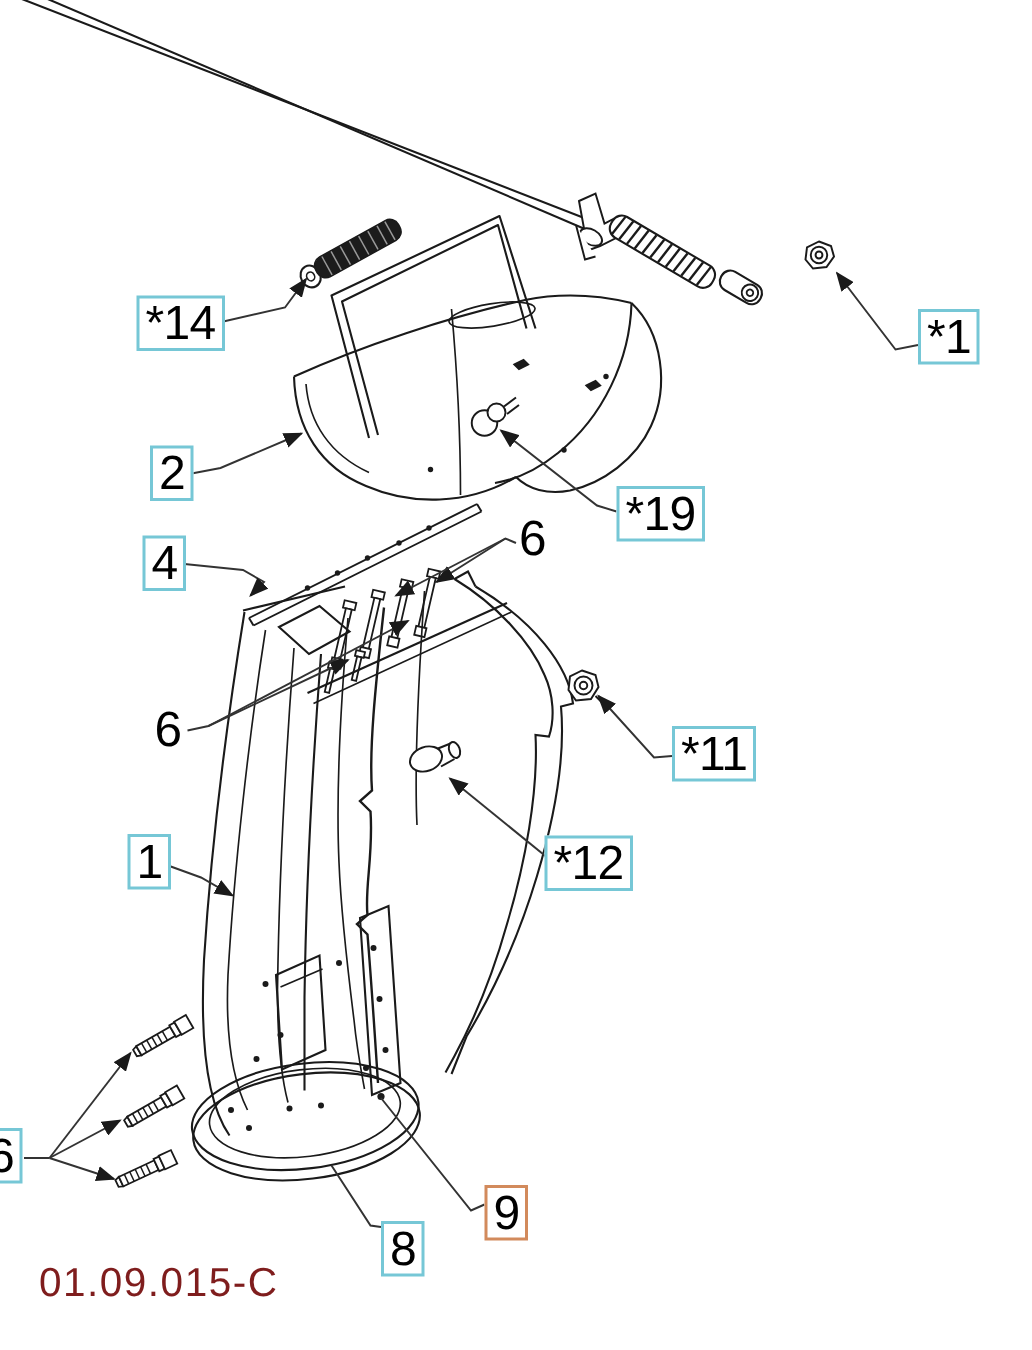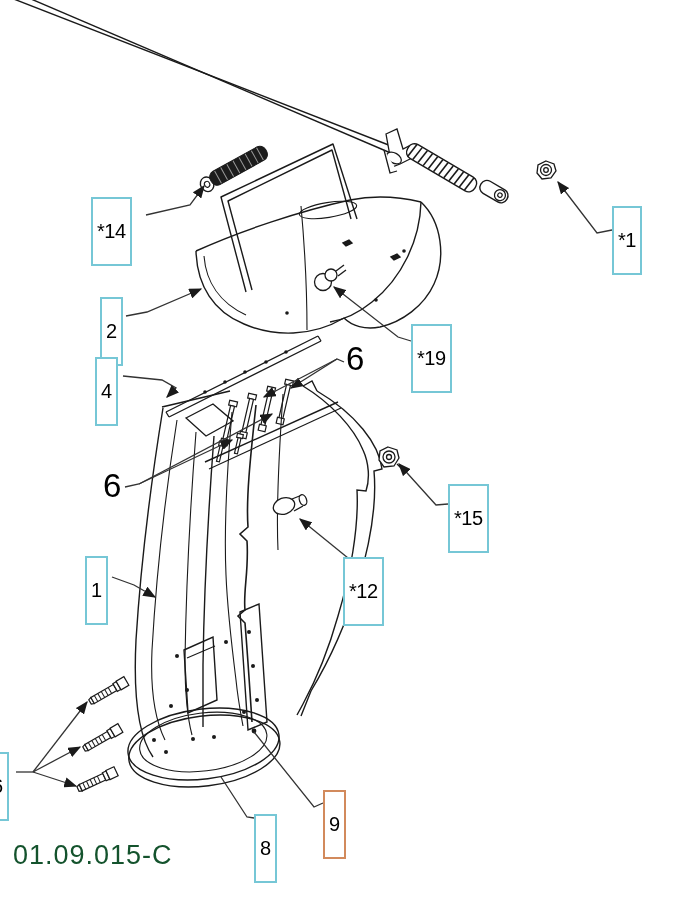--- a/index.html
+++ b/index.html
@@ -1,41 +1,41 @@
 <!DOCTYPE html>
 <html><head>
 <meta charset="utf-8">
 <style>
   html,body{margin:0;padding:0;background:#ffffff;}
   body{width:688px;height:900px;overflow:hidden;position:relative;
        font-family:"Liberation Sans",sans-serif;}
   #stage{position:absolute;left:0;top:0;width:688px;height:900px;}
   svg{position:absolute;left:0;top:0;}
   .callout{position:absolute;background:#ffffff;color:#000;
-           font-family:"Liberation Sans",sans-serif;font-size:20px;
-           line-height:33px;padding:16px 4px;letter-spacing:-0.5px;
+           font-family:"Liberation Sans",sans-serif;font-size:32px;
+           line-height:33px;padding:0 4px;letter-spacing:-0.5px;
            white-space:nowrap;z-index:5;}
   .boxed-teal{border:2px solid #76c7d6;}
   .boxed-orange{border:2px solid #d28a5c;}
   .plain{background:transparent;font-size:33px;line-height:35px;padding:0;}
   .co-14{left:91px;top:197px;}
   .co-11{left:612px;top:206px;}
   .co-2{left:100px;top:297px;}
   .co-10{left:411px;top:324px;}
   .co-4{left:95px;top:357px;}
   .co-6a{left:346px;top:341px;}
   .co-13{left:448px;top:484px;}
   .co-6b{left:103px;top:468px;}
   .co-1{left:85px;top:556px;}
-  .co-12{left:343px;top:557px;}
+  .co-12{left:363px;top:557px;}
   .co-6c{left:-14px;top:752px;}
   .co-8{left:254px;top:814px;}
   .co-9{left:323px;top:790px;}
-  .drawing-number{position:absolute;left:13px;top:840px;font-size:27px;
-           letter-spacing:1px;color:#14532d;z-index:5;
+  .drawing-number{position:absolute;left:26px;top:840px;font-size:27px;
+           letter-spacing:1px;color:#7f1d1d;z-index:5;
            font-family:"Liberation Sans",sans-serif;}
 </style>
 </head>
 <body>
 
 <div id="stage">
 
 <svg width="688" height="900" viewBox="0 0 688 900">
   <defs>
     <marker id="arw" markerWidth="10" markerHeight="8" refX="9" refY="4" orient="auto">
@@ -291,21 +291,21 @@
     <path d="M323,803 L314,807 L254,732"></path>
   </g>
 </svg>
 
 <div class="callout boxed-teal co-14">*14</div>
 <div class="callout boxed-teal co-11">*1</div>
 <div class="callout boxed-teal co-2">2</div>
 <div class="callout boxed-teal co-10">*19</div>
 <div class="callout boxed-teal co-4">4</div>
 <div class="callout plain co-6a">6</div>
-<div class="callout boxed-teal co-13">*15</div>
+<div class="callout boxed-teal co-13">*11</div>
 <div class="callout plain co-6b">6</div>
 <div class="callout boxed-teal co-1">1</div>
 <div class="callout boxed-teal co-12">*12</div>
 <div class="callout boxed-teal co-6c">6</div>
 <div class="callout boxed-teal co-8">8</div>
 <div class="callout boxed-orange co-9">9</div>
 
 <div class="drawing-number">01.09.015-C</div>
 
 </div>

